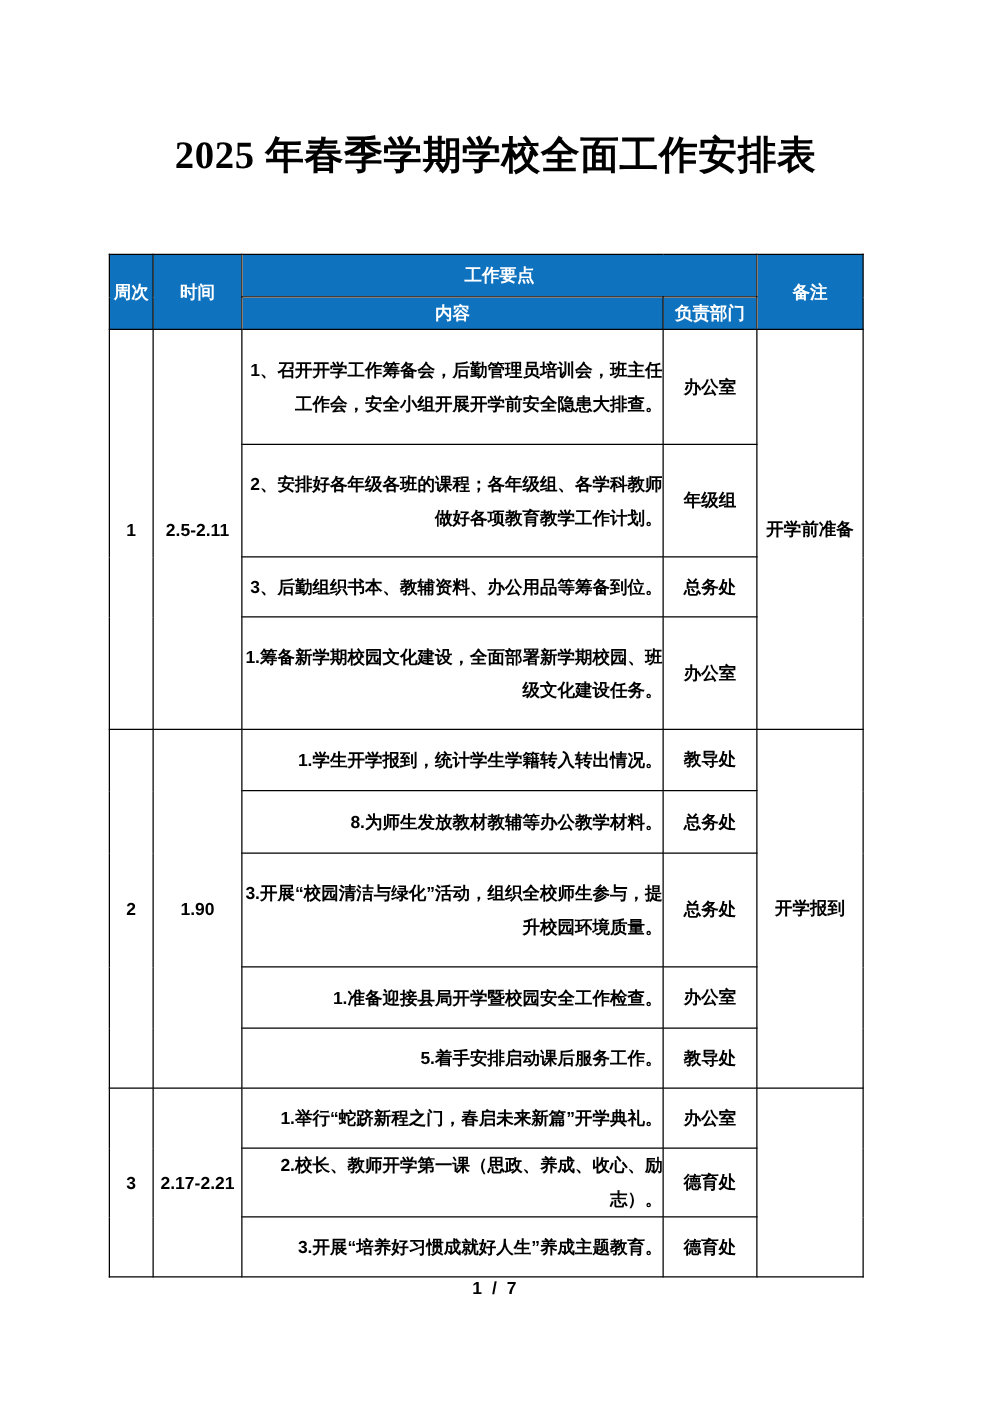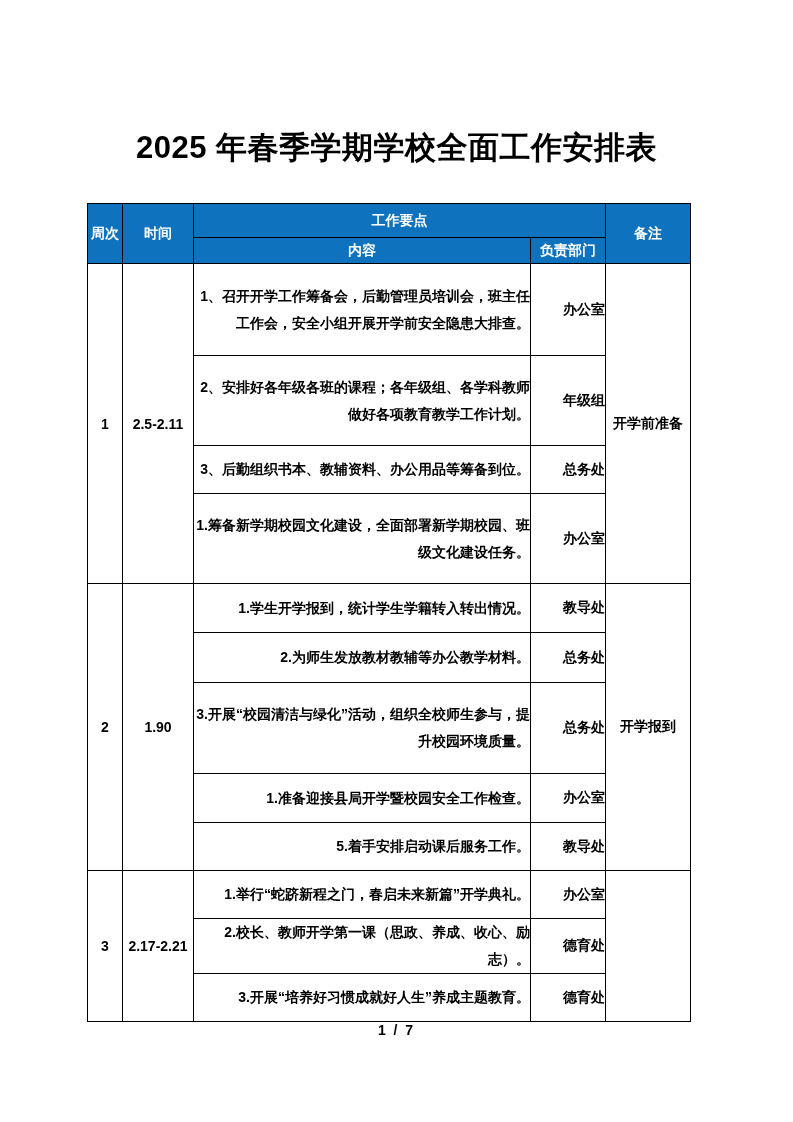--- a/index.html
+++ b/index.html
@@ -10,27 +10,26 @@
     background: #ffffff;
     overflow: hidden;
     font-family: "Liberation Sans", sans-serif;
   }
   .doc-title {
     position: absolute;
     top: 103px;
     left: 0;
     width: 100%;
     text-align: center;
-    font-family: Liberation Sans, sans-serif;
+    font-family: Liberation Serif, serif;
     font-weight: bold;
     font-size: 31px;
     color: #000;
     letter-spacing: 0.5px;
     white-space: nowrap;
-    margin-top: 24px;
   }
   table.schedule {
     position: absolute;
     left: 87px;
     top: 203px;
     border-collapse: collapse;
     table-layout: fixed;
     width: 603px;
     font-weight: bold;
     color: #000;
@@ -54,21 +53,21 @@
     text-align: center;
     font-size: 14px;
   }
   td.content-cell {
     text-align: right;
     padding: 0 6px;
     line-height: 27px;
     font-size: 14px;
   }
   td.dept-cell {
-    text-align: right;
+    text-align: center;
     font-size: 14px;
   }
   td.remark-cell {
     text-align: center;
     font-size: 14px;
     margin-left: 48px;
   }
   .page-footer {
     position: absolute;
     top: 1022px;
@@ -130,21 +129,21 @@
     </tr>
 
     <tr style="height:49px">
       <td class="week-cell" rowspan="5">2</td>
       <td class="time-cell" rowspan="5">1.90</td>
       <td class="content-cell">1.学生开学报到，统计学生学籍转入转出情况。</td>
       <td class="dept-cell">教导处</td>
       <td class="remark-cell" rowspan="5">开学报到</td>
     </tr>
     <tr style="height:50px">
-      <td class="content-cell">2.为师生发放教材教辅等办公教学材料。</td>
+      <td class="content-cell">8.为师生发放教材教辅等办公教学材料。</td>
       <td class="dept-cell">总务处</td>
     </tr>
     <tr style="height:91px">
       <td class="content-cell">3.开展“校园清洁与绿化”活动，组织全校师生参与，提升校园环境质量。</td>
       <td class="dept-cell">总务处</td>
     </tr>
     <tr style="height:49px">
       <td class="content-cell">1.准备迎接县局开学暨校园安全工作检查。</td>
       <td class="dept-cell">办公室</td>
     </tr>

